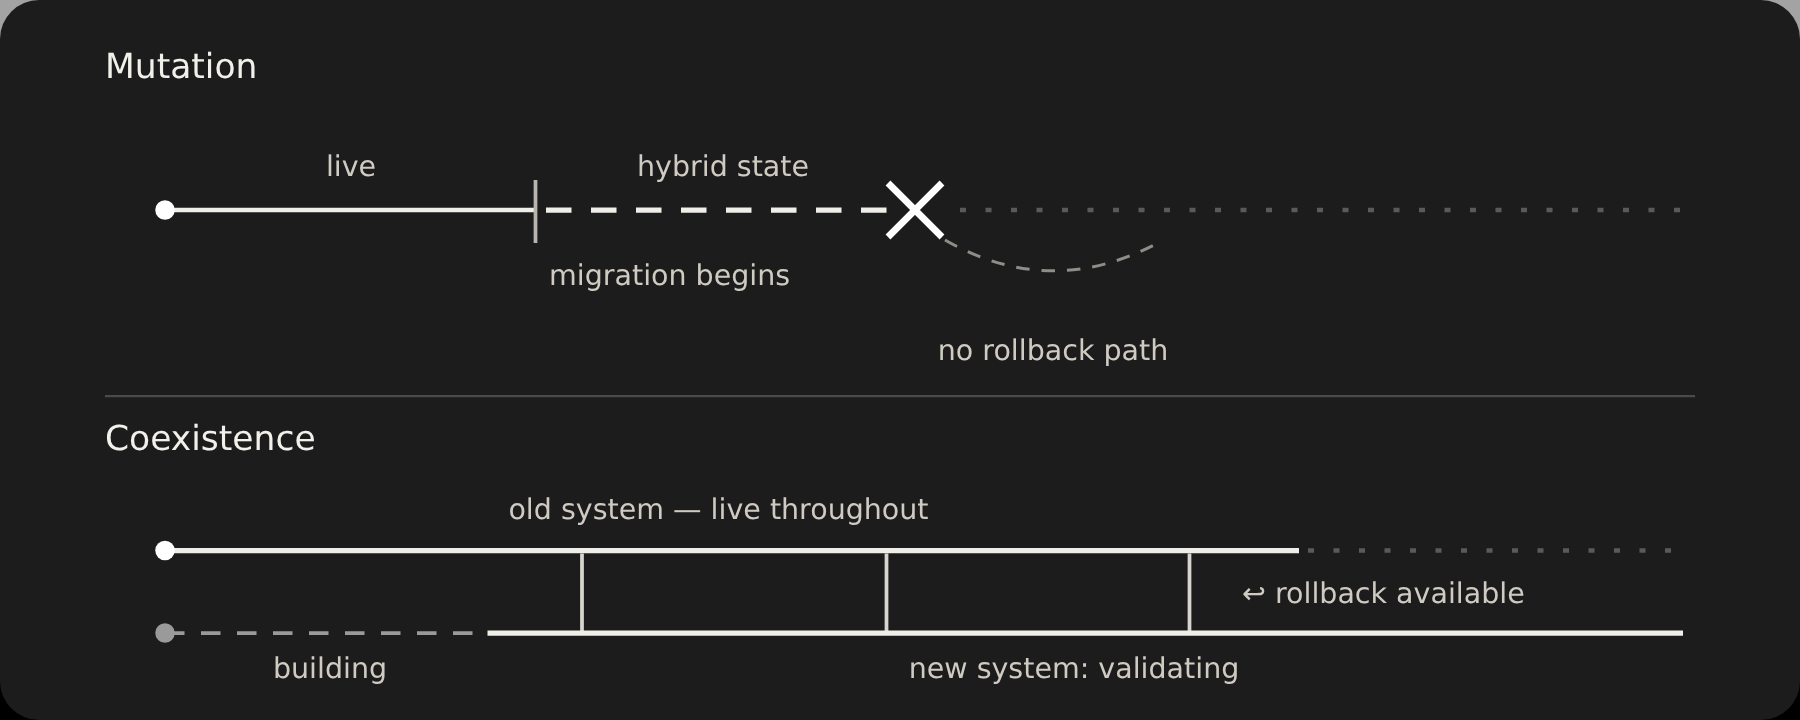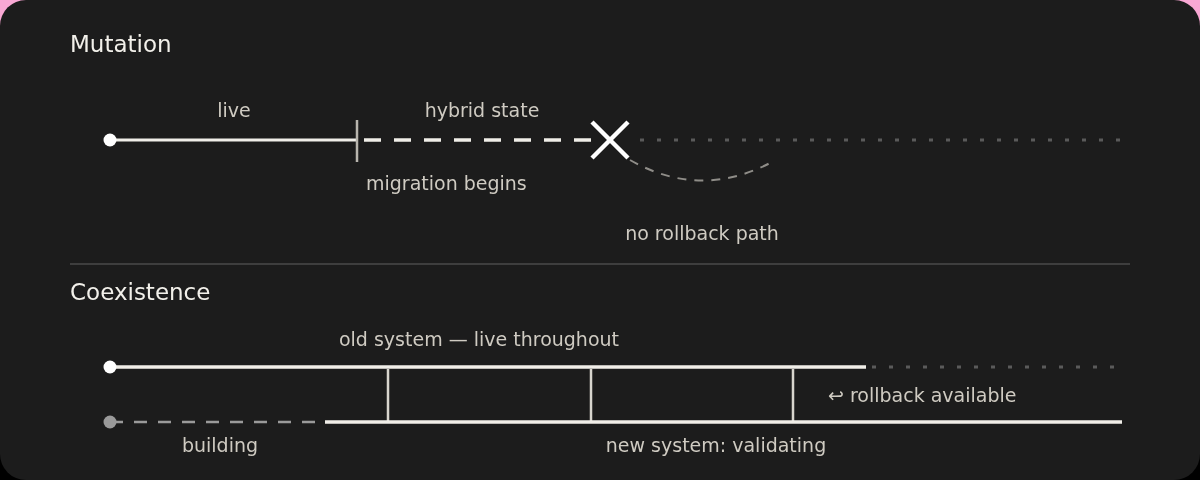--- a/index.html
+++ b/index.html
@@ -4,21 +4,21 @@
 <style>
   html, body {
     margin: 0; padding: 0;
     background: #000;
     width: 1200px; height: 480px;
     overflow: hidden;
   }
   #canvas {
     position: relative;
     width: 1200px; height: 382px;
-    background: #f9a8d4;
+    background: #a3a3a3;
     font-family: "DejaVu Sans", sans-serif;
   }
   .card {
     position: absolute;
     left: 0; top: 0;
     width: 1200px; height: 480px;
     background: #1c1c1c;
     border-radius: 26px;
     overflow: hidden;
   }

